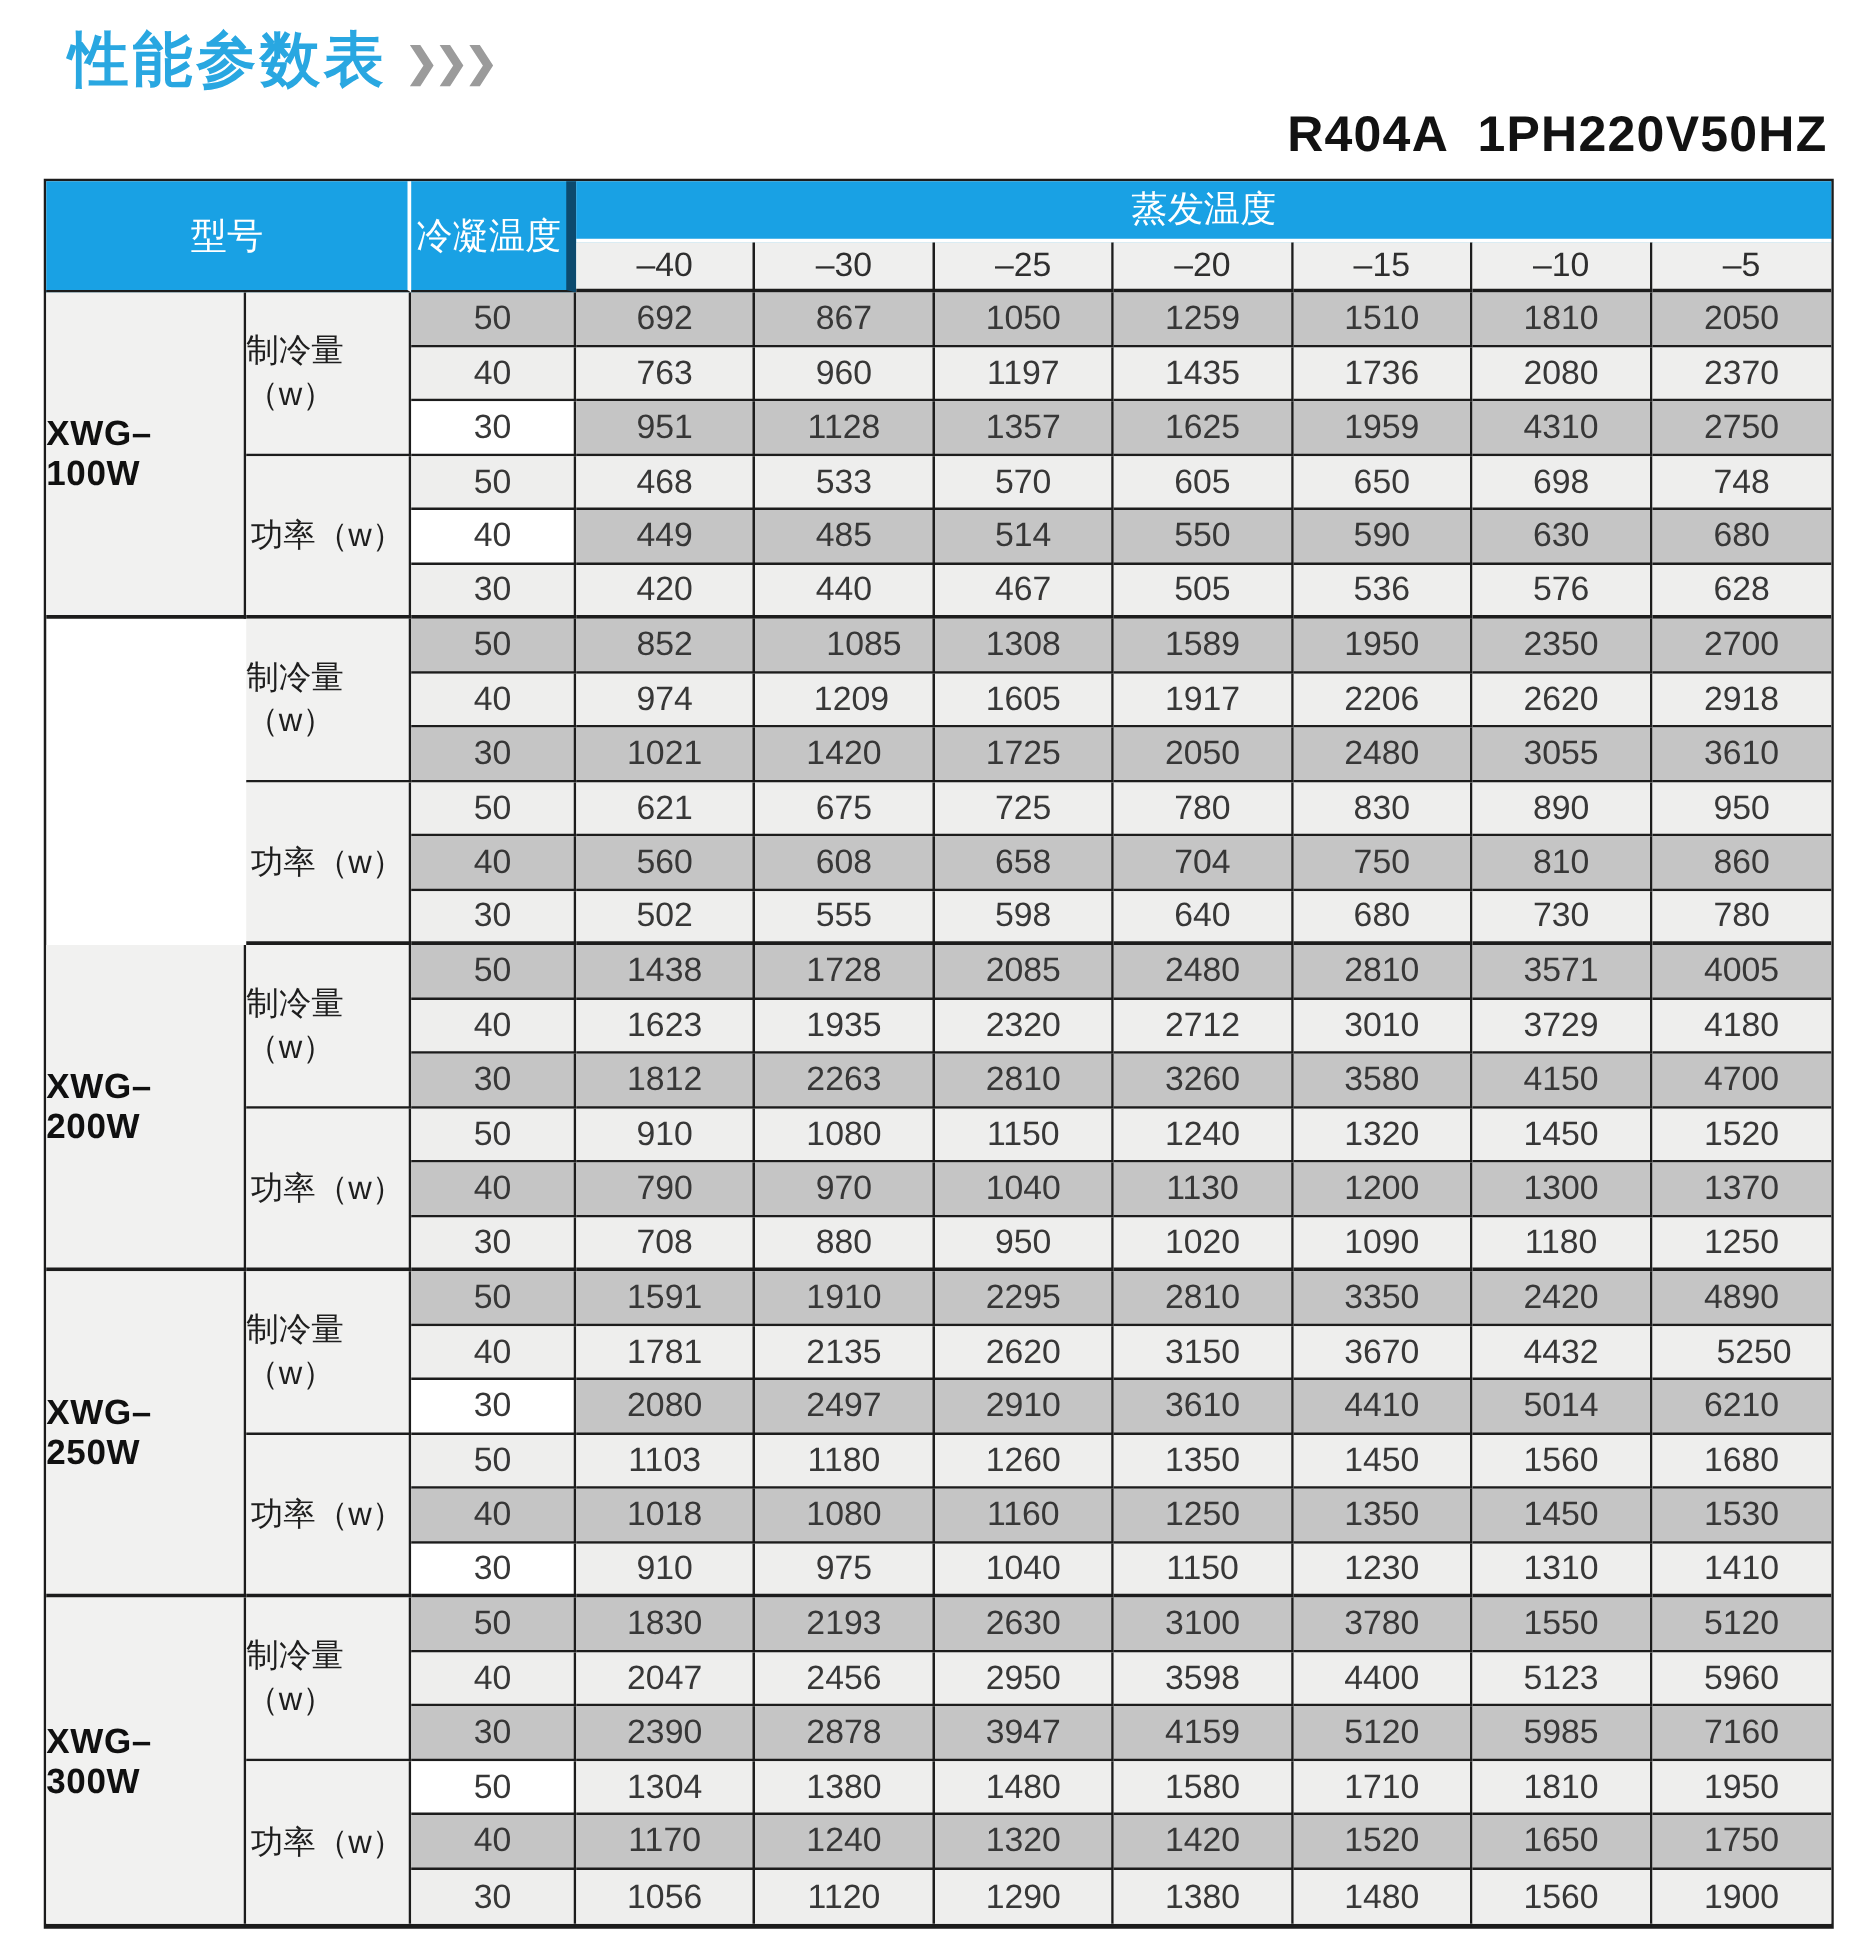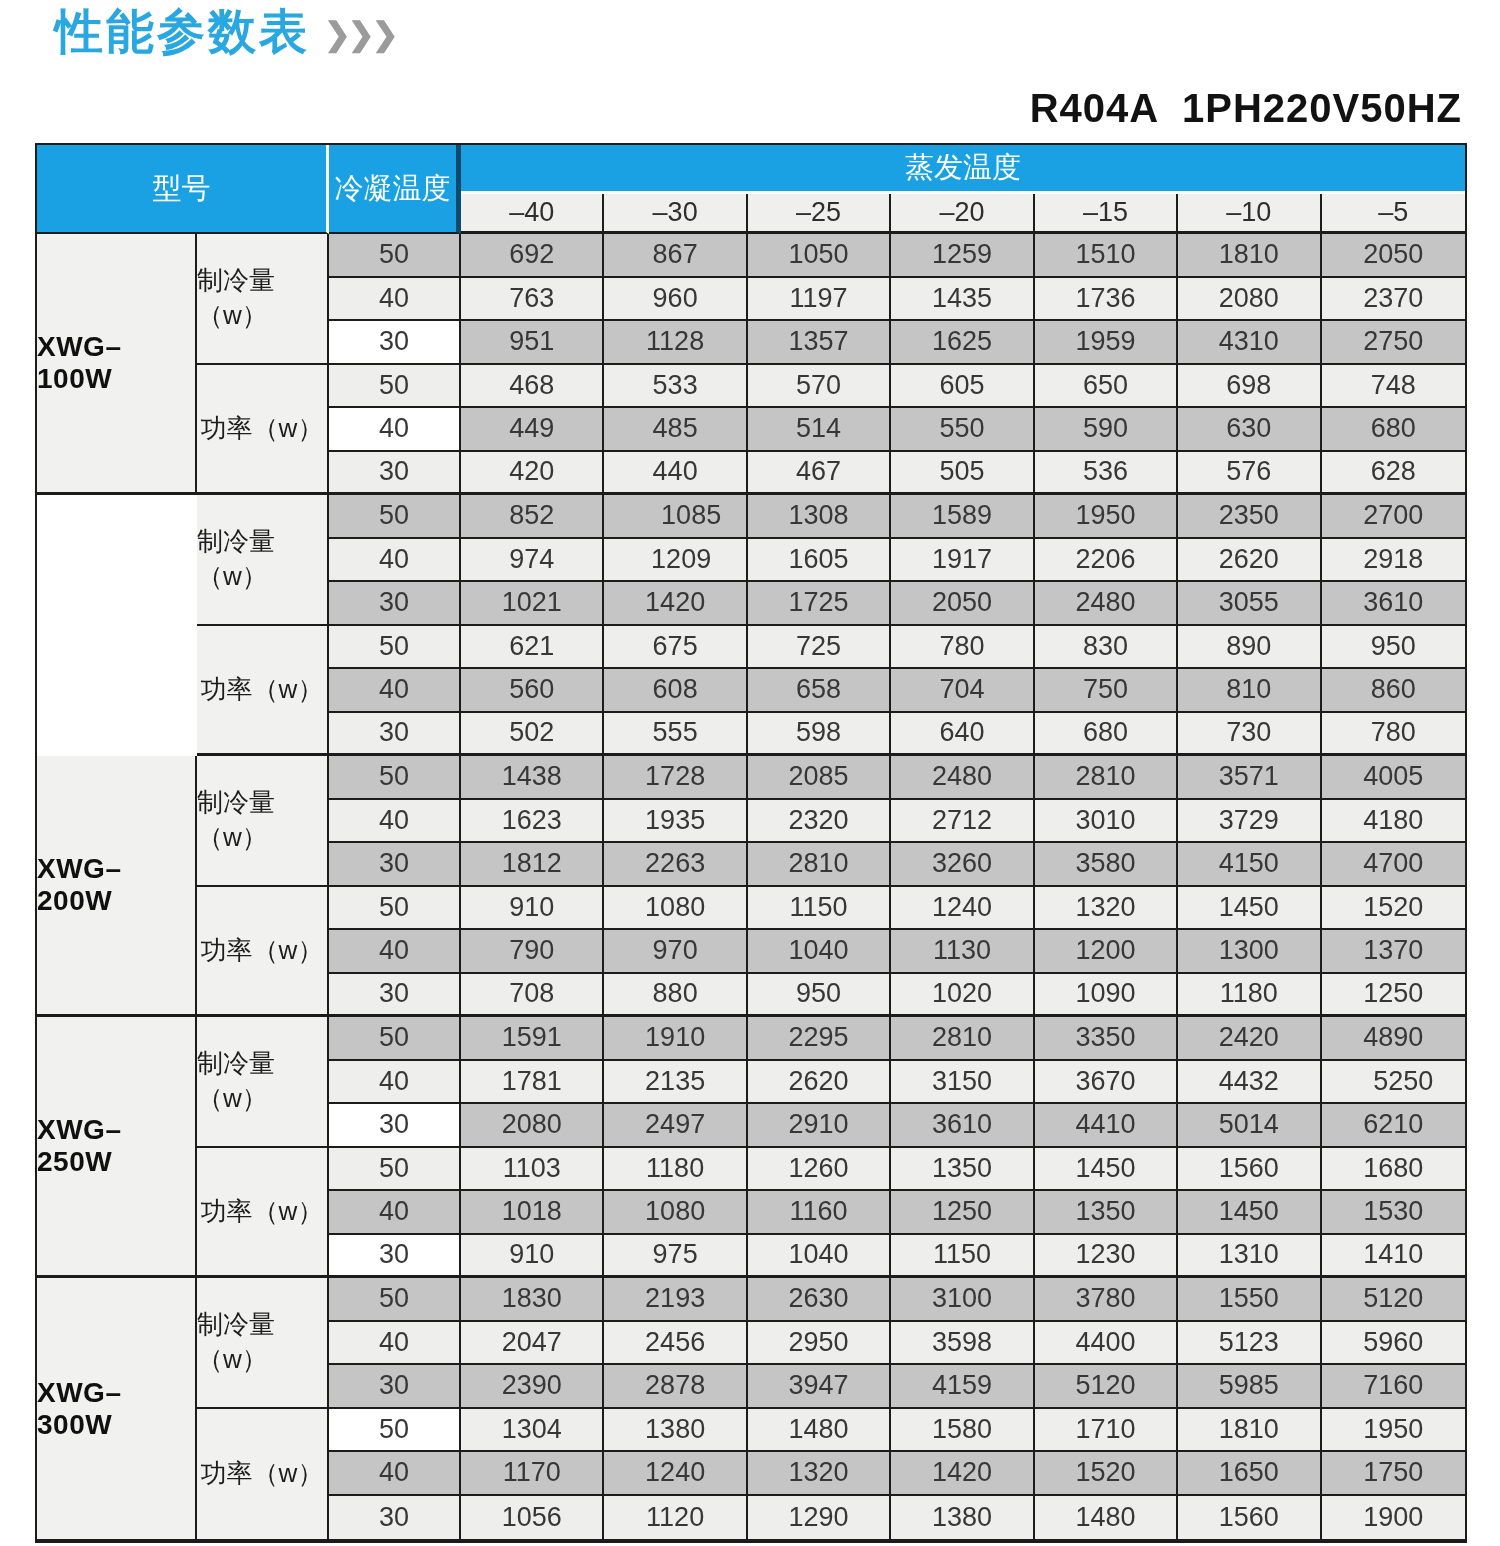--- a/index.html
+++ b/index.html
@@ -1,21 +1,21 @@
 <!DOCTYPE html>
 <html><head>
 <meta charset="utf-8">
 <style>
   html,body { margin:0; padding:0; background:#ffffff; }
   .page {
     position:relative; width:1500px; height:1546px; background:#ffffff;
     font-family:"Liberation Sans", sans-serif; overflow:hidden;
   }
   
-  .title-row { position:absolute; left:55px; top:0; display:flex; align-items:center; }
+  .title-row { position:absolute; left:55px; top:16px; display:flex; align-items:center; }
   .page-title {
     margin:0; font-size:48px; font-weight:900; letter-spacing:3px;
     color:#29a7e1;
   }
   .chevrons {
     margin-left:14px; font-size:32px; font-weight:700; color:#9b9b9b;
     letter-spacing:-3px; transform:translateY(2px);
   }
   .spec-label {
     position:absolute; right:38px; top:86px; font-size:40px; font-weight:800;
@@ -33,21 +33,21 @@
   }
   .cell {
     box-sizing:border-box;
     border-right:2px solid #1c1c1c; border-bottom:2px solid #1c1c1c;
     display:flex; align-items:center; justify-content:center;
     overflow:hidden;
   }
   .lastcol { border-right:none; }
   .hblue { background:#19a1e4; color:#ffffff; font-size:29px; }
   .h-model { grid-area:1 / 1 / 3 / 3; border-right:3px solid #ffffff; }
-  .h-cond  { grid-area:1 / 3 / 3 / 4; border-right:5px solid #0c4a6e; }
+  .h-cond  { grid-area:1 / 3 / 3 / 4; border-right:8px solid #0c4a6e; }
   .h-evap  { grid-area:1 / 4 / 2 / 11; border-right:none; border-bottom:3px solid #ffffff; }
   .subh    { background:#efefee; font-size:27px; color:#2e2e2e; border-bottom-width:3px; }
   .num   { font-size:27px; color:#373737; }
   .model { font-weight:bold; font-size:28px; color:#101010; letter-spacing:0.5px; }
   .seclabel { font-size:26px; color:#1e1e1e; }
   .labelbg { background:#f1f1f0; }
   .dark  { background:#c5c5c5; }
   .light { background:#eeeeed; }
   .whitebg { background:#ffffff; }
 </style>

